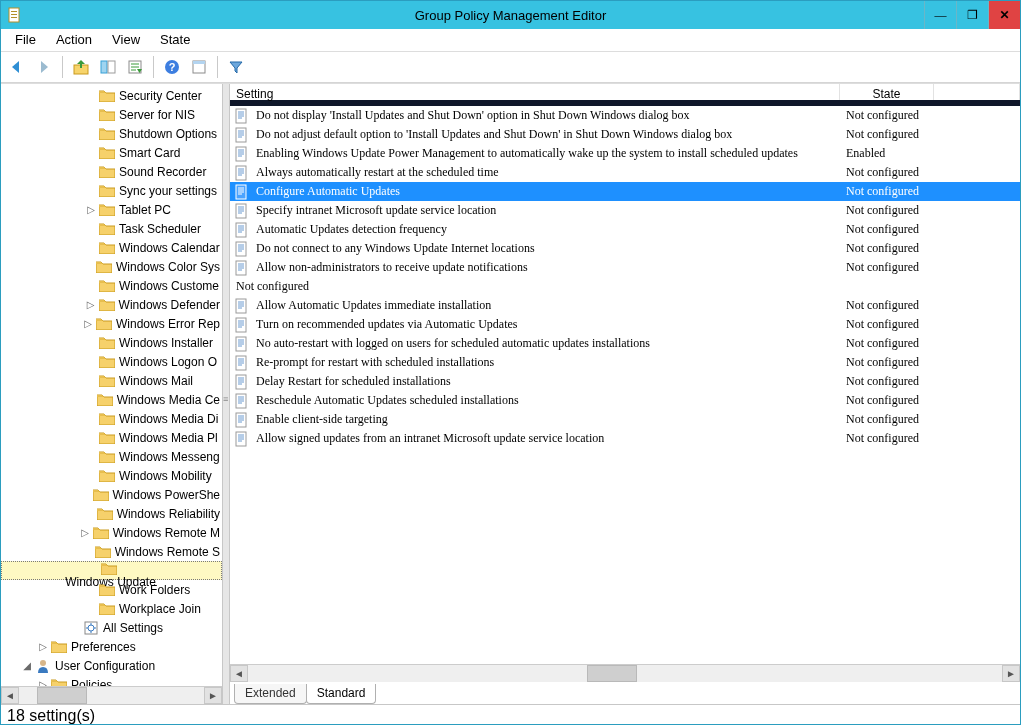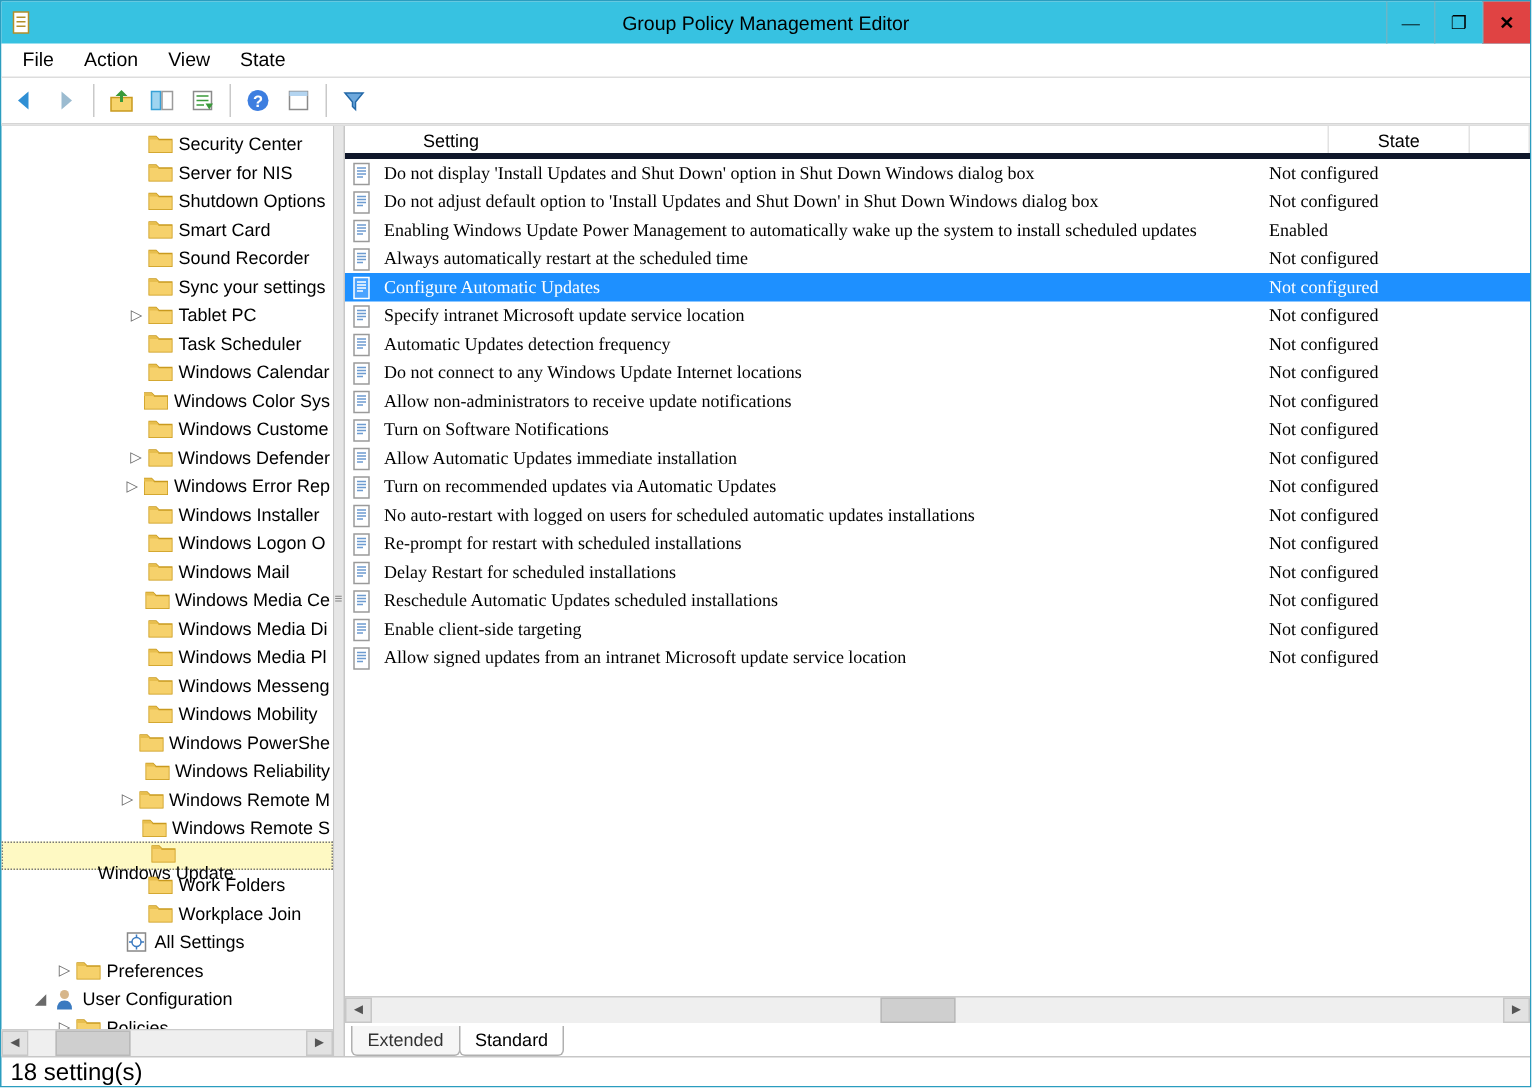--- a/index.html
+++ b/index.html
@@ -28,21 +28,21 @@
   .tree-hscroll { height:18px; background:#efefef; border-top:1px solid #ccc; display:flex; align-items:center;}
   .tree-hscroll .arrow { width:18px; height:100%; background:#e2e2e2; border:1px solid #c7c7c7; display:flex; align-items:center; justify-content:center; font-size:10px; color:#555;}
   .tree-hscroll .track { flex:1; background:#efefef; height:100%; position:relative;}
   .tree-hscroll .thumb { position:absolute; left:18px; top:0; bottom:0; width:50px; background:#cfcfcf; border:1px solid #b9b9b9;}
 
   .splitter { width:7px; background:#e6e6e6; border-right:1px solid #c7c7c7; position:relative;}
   .splitter::after{content:"≡"; position:absolute; top:50%; left:0; color:#888; font-size:9px;}
 
   .right-pane { flex:1; display:flex; flex-direction:column; min-width:0;}
   .list-wrap { flex:1; overflow:hidden; position:relative;}
-  .list-header { display:flex; height:22px; background:#fff; border-bottom:4px solid #0f172a; font-size:12px;padding-left:46px;}
+  .list-header { display:flex; height:22px; background:#fff; border-bottom:6px solid #0f172a; font-size:12px;}
   .list-header .col { border-right:1px solid #e2e2e2; padding:3px 6px; text-align:left;}
   .col-setting { flex:0 0 610px;}
   .col-state { flex:0 0 94px; text-align:center !important;}
   .col-rest { flex:1; }
   .listbody { }
   .list-row { display:flex; height:19px; align-items:center;font-family:Liberation Serif, serif; }
   .list-row .c1 { flex:0 0 610px; display:flex; align-items:center; padding-left:4px; white-space:nowrap;}
   .list-row .c2 { flex:0 0 94px; padding-left:6px; white-space:nowrap;}
   .list-row.selected { background:#1e90ff; color:#fff;}
   .list-row.selected .c2 { color:#fff;}
@@ -625,29 +625,20 @@
                   <svg width="16" height="16" viewBox="0 0 16 16">
                     <rect x="2" y="1" width="10" height="14" fill="#fff" stroke="#9a9a9a"></rect>
                     <path d="M4 4h6M4 6h6M4 8h6M4 10h4" stroke="#6d9bd0" stroke-width="1"></path>
                   </svg>
                 </span>
                 <span>Allow non-administrators to receive update notifications</span>
               </div>
               <div class="c2">Not configured</div>
             </div>
             <div class="list-row">
-              <div class="c1">
-                <span class="policy-icon">
-                  <svg width="16" height="16" viewBox="0 0 16 16">
-                    <rect x="2" y="1" width="10" height="14" fill="#fff" stroke="#9a9a9a"></rect>
-                    <path d="M4 4h6M4 6h6M4 8h6M4 10h4" stroke="#6d9bd0" stroke-width="1"></path>
-                  </svg>
-                </span>
-                <span>Turn on Software Notifications</span>
-              </div>
               <div class="c2">Not configured</div>
             </div>
             <div class="list-row">
               <div class="c1">
                 <span class="policy-icon">
                   <svg width="16" height="16" viewBox="0 0 16 16">
                     <rect x="2" y="1" width="10" height="14" fill="#fff" stroke="#9a9a9a"></rect>
                     <path d="M4 4h6M4 6h6M4 8h6M4 10h4" stroke="#6d9bd0" stroke-width="1"></path>
                   </svg>
                 </span>

